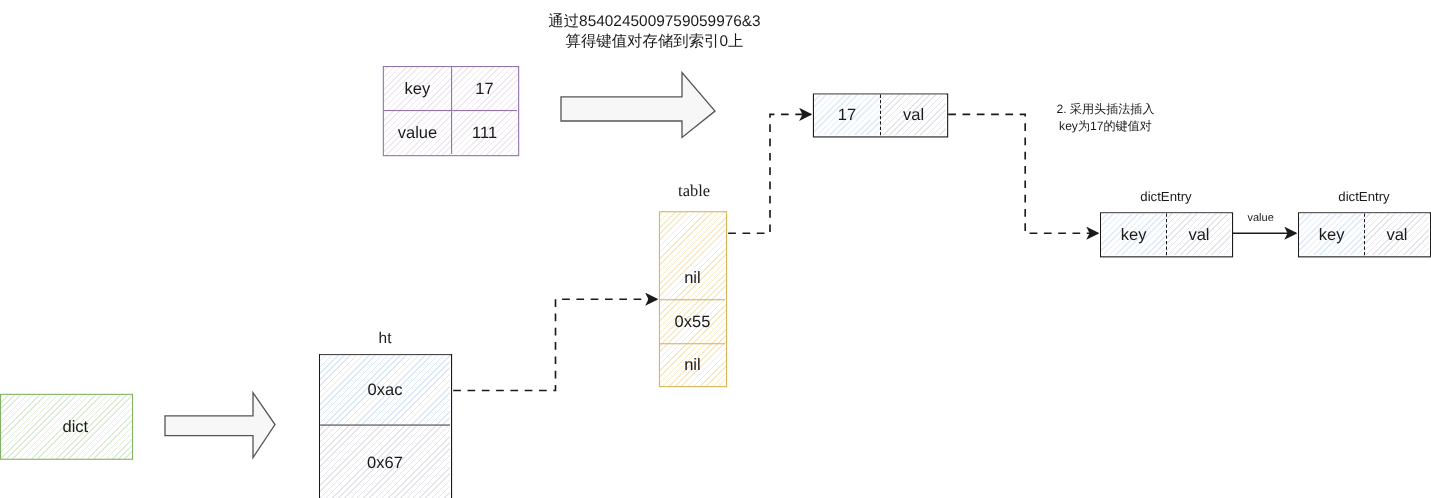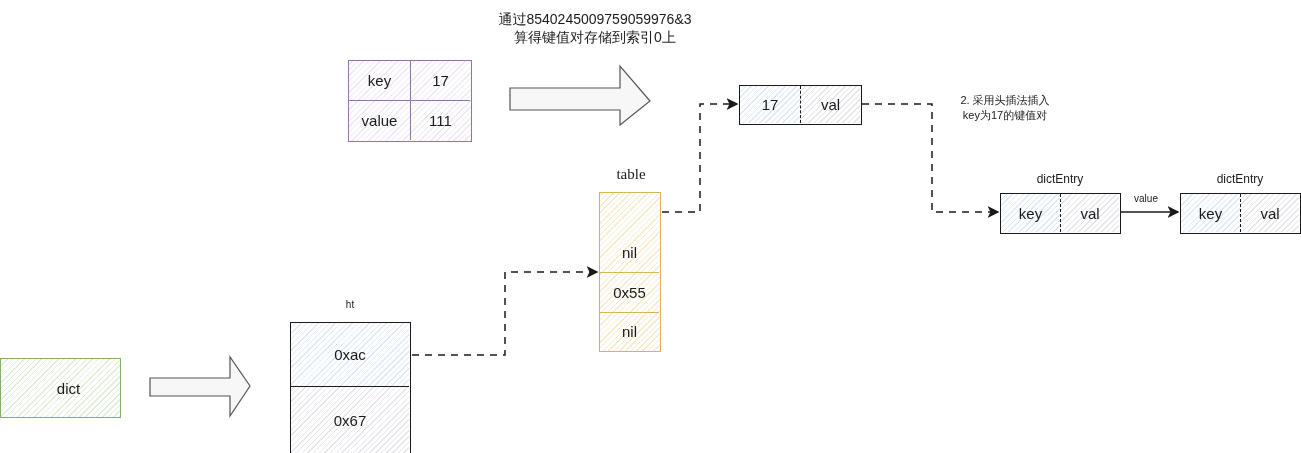--- a/index.html
+++ b/index.html
@@ -62,21 +62,21 @@
   <div class="cell hatch-grey" style="left:61px; top:0; width:59px; height:37px;">val</div>
 </div>
 
 <div class="lbl mono" style="left:600px; top:166px; width:62px; font-size:15px;">table</div>
 <div class="abs hatch-yellow" style="left:599px; top:192px; width:62px; height:160px; border:1.5px solid #d6b656; box-sizing:border-box;">
   <div class="cell" style="left:0; top:40px; width:59px; height:40px; border-bottom:1px solid #d6b656;">nil</div>
   <div class="cell" style="left:0; top:80px; width:59px; height:40px; border-bottom:1px solid #d6b656;">0x55</div>
   <div class="cell" style="left:0; top:120px; width:59px; height:37px;">nil</div>
 </div>
 
-<div class="lbl" style="left:290px; top:299px; width:120px; font-size:10px;">ht</div>
+<div class="lbl" style="left:290px; top:299px; width:120px; font-size:14px;">ht</div>
 <div class="abs" style="left:290px; top:322px; width:121px; height:131px; border:1.5px solid #1a1a1a; border-bottom:none; box-sizing:border-box;">
   <div class="cell hatch-blue" style="left:0; top:0; width:118px; height:64px; border-bottom:1px solid #1a1a1a;">0xac</div>
   <div class="cell hatch-grey" style="left:0; top:64px; width:118px; height:67px;">0x67</div>
 </div>
 
 <div class="cell hatch-green" style="left:0; top:358px; width:121px; height:60px; border:1.5px solid #82b366;padding-left:16px;">dict</div>
 
 <div class="lbl" style="left:1000px; top:172px; width:120px; font-size:12px;">dictEntry</div>
 <div class="abs" style="left:1000px; top:193px; width:121px; height:41px; border:1.5px solid #1a1a1a; box-sizing:border-box;">
   <div class="cell hatch-blue" style="left:0; top:0; width:60px; height:38px; border-right:1px dashed #1a1a1a;">key</div>

